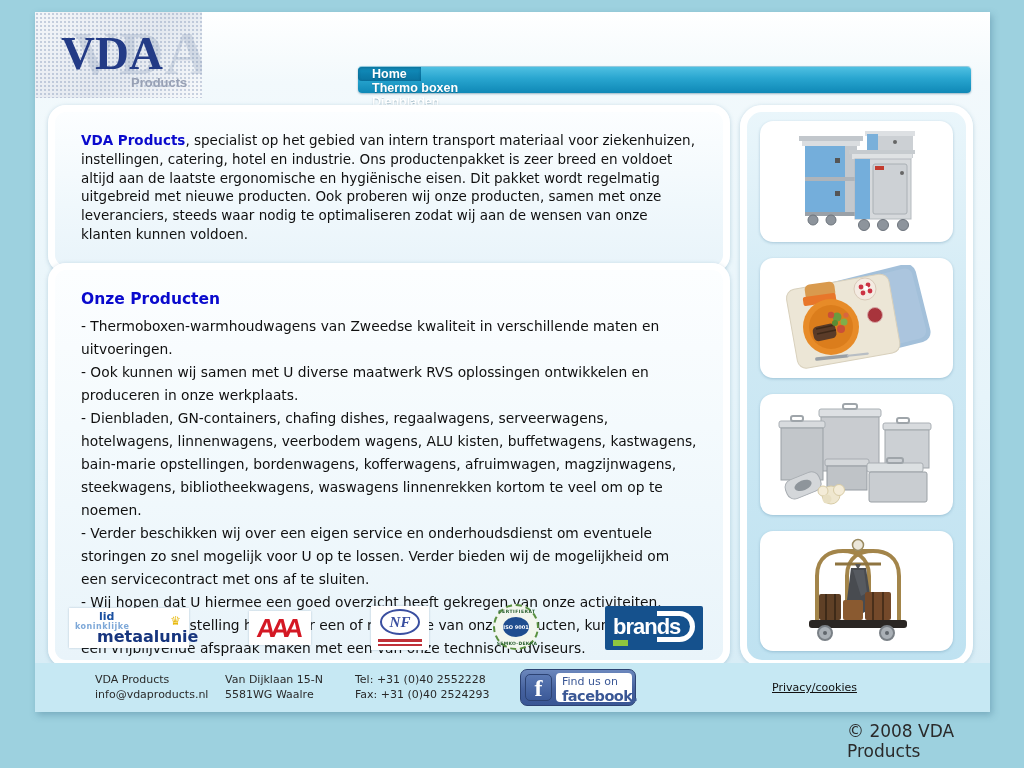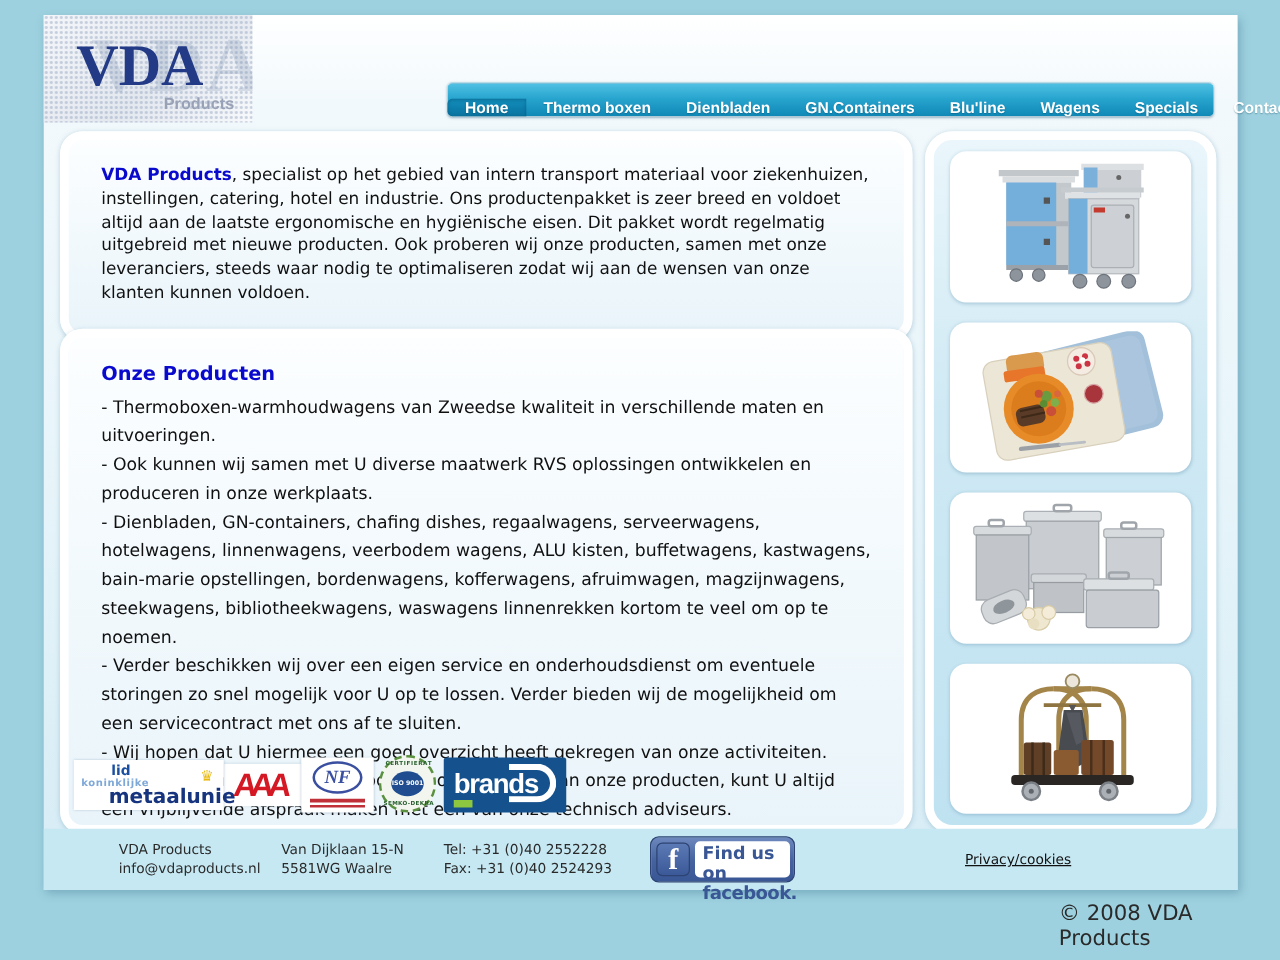--- a/index.html
+++ b/index.html
@@ -34,25 +34,26 @@
     font-family:"Liberation Serif","DejaVu Serif",serif;
     font-weight:bold; font-size:47px; color:#233b86; letter-spacing:0px;
   }
   .logo-sub {
     position:absolute; left:96px; top:63px;
     font-family:"Liberation Sans",sans-serif;
     font-weight:bold; font-size:13px; color:#98a1b5;
   }
   .nav {
     position:absolute; left:323px; top:54px; width:613px; height:27px;
-    display:flex; align-items:flex-end;
+    display:flex; align-items:flex-start;
     background:linear-gradient(180deg,#4fc0e2 0%,#28a5cf 45%,#0f88b6 100%);
     border-radius:4px;
     border-top:1px solid rgba(255,255,255,.55);
     box-shadow:0 1px 2px rgba(20,80,110,.4);
+    flex-direction:column;
   }
   .nav-item {
     display:flex; align-items:center; justify-content:center;
     padding:0 14px; color:#fff; font-family:"Liberation Sans",sans-serif;
     font-size:12.5px; font-weight:bold; cursor:pointer; white-space:nowrap;
     text-shadow:0 1px 1px rgba(0,60,90,.35); flex:1 0 auto;
   }
   .nav-item.active {
     background:linear-gradient(180deg,#1390be 0%,#0c7dab 60%,#0a74a0 100%);
     border-radius:4px 0 0 4px;
@@ -67,22 +68,22 @@
     box-shadow:0 1px 4px rgba(90,140,170,.35);
   }
   .panel-intro { top:93px; height:168px; padding:19px 26px; }
   .panel-products { top:251px; height:404px; padding:20px 26px; }
   .intro-text { font-size:13.5px; line-height:18.8px; color:#101010; }
   .intro-lead { font-weight:bold; color:#0a0acd; }
   .section-title { font-size:15.5px; font-weight:bold; color:#0a0acd; margin-bottom:7px; }
   .body-text p { font-size:13.8px; line-height:23px; color:#101010; }
 
   .badge-row {
-    position:absolute; left:4px; right:20px; bottom:8px; height:48px;
-    display:flex; align-items:center; 
+    position:absolute; left:14px; right:20px; bottom:8px; height:48px;
+    display:flex; align-items:center; justify-content:space-between;
   }
 
   
   .badge-metaalunie { width:120px; height:40px; background:#fff; position:relative;
     box-shadow:0 0 2px rgba(100,130,160,.4); }
   .mu-lid { position:absolute; left:30px; top:2px; font-size:11px; font-weight:bold; color:#1a4fa0; }
   .mu-kon { position:absolute; left:6px; top:14px; font-size:8px; font-weight:bold; color:#7ea8d8; letter-spacing:.5px; }
   .mu-name { position:absolute; left:28px; top:19px; font-size:16px; font-weight:bold; color:#17357e; }
   .mu-crown { position:absolute; right:8px; top:6px; font-size:12px; color:#e8b90f; }
 
@@ -147,21 +148,21 @@
     position:absolute; left:4px; top:4px; width:27px; height:27px; border-radius:5px;
     background:linear-gradient(180deg,#5b79b4 0%,#3b5998 100%);
     border:1px solid #2d4373;
     color:#fff; font-family:"Liberation Serif",serif; font-weight:bold; font-size:24px;
     display:flex; align-items:flex-end; justify-content:center; line-height:24px; overflow:hidden;
   }
   .fb-label {
     position:absolute; left:35px; top:3px; right:3px; bottom:3px;
     background:#fff; border-radius:4px; padding:2px 0 0 6px; color:#3a5795;
   }
-  .fb-line1 { font-size:14px; font-weight:bold; }
+  .fb-line1 { font-size:11px; font-weight:normal; }
   .fb-line2 { font-size:14.5px; font-weight:bold; letter-spacing:-.5px; }
   .privacy-link { position:absolute; left:737px; top:18px; font-size:11px; color:#111;
     text-decoration:underline; cursor:pointer; }
   .copyright { position:absolute; left:812px; top:18px; font-size:17px; color:#2a2a2a;margin-top:40px; }
 </style>
 </head>
 <body>
 
 <div class="page">
 

